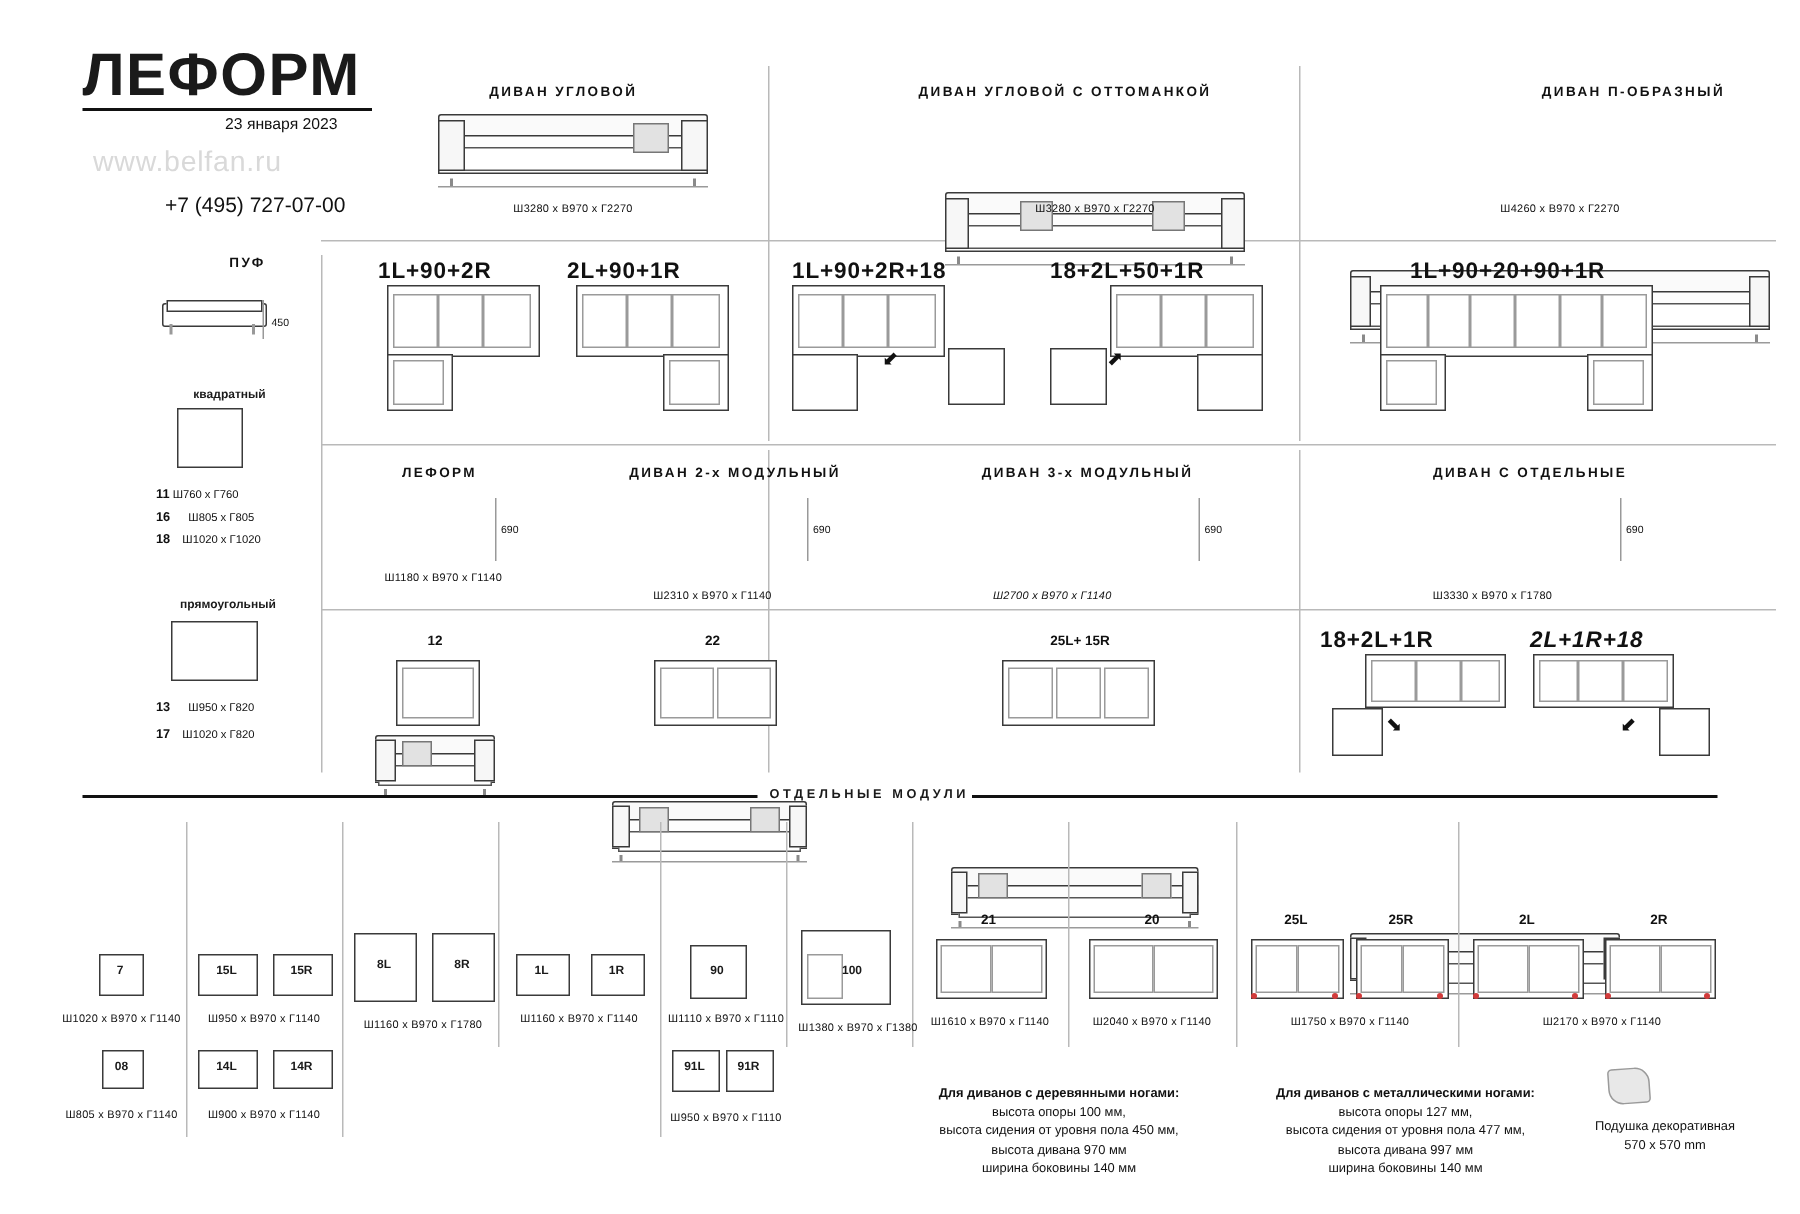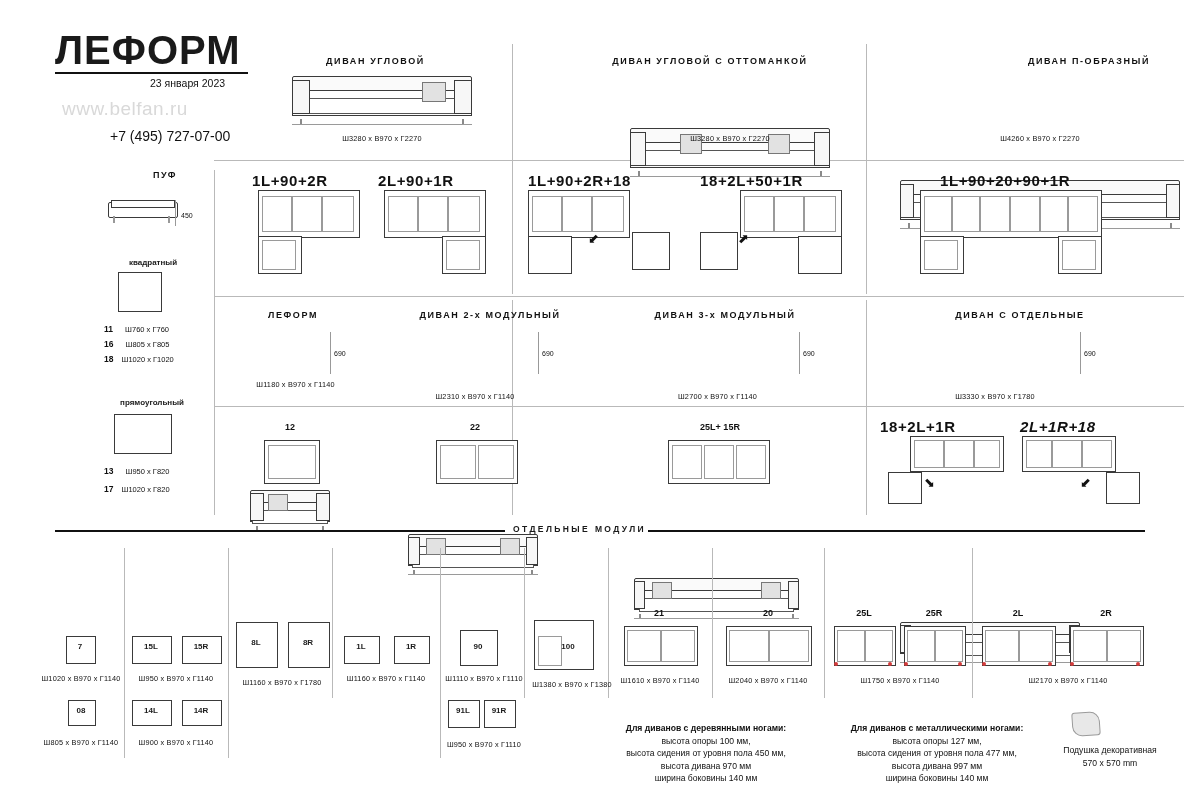--- a/index.html
+++ b/index.html
@@ -77,21 +77,21 @@
     <div class="abs" style="left:60px;top:20px;width:2px;height:7px;background:#999;"></div>
   </div>
   <div class="abs sm" style="left:181px;top:212px;">450</div>
   <div class="abs" style="left:175px;top:200px;width:1px;height:26px;background:#999;"></div>
 
   <div class="abs" style="left:108px;top:258px;width:90px;text-align:center;font-size:8px;font-weight:bold;">квадратный</div>
   <div class="plan" style="left:118px;top:272px;width:42px;height:38px;"></div>
 
   <div class="abs legendrow" style="left:104px;top:324px;">
     <span class="legendnum">11</span>
-    <span style="margin-left:10px;">Ш760 x Г760</span>
+    <span style="">Ш760 x Г760</span>
   </div>
   <div class="abs legendrow" style="left:104px;top:339px;">
     <span class="legendnum">16</span>
     <span style="margin-left:10px;">Ш805 x Г805</span>
   </div>
   <div class="abs legendrow" style="left:104px;top:354px;">
     <span class="legendnum">18</span>
     <span style="margin-left:6px;">Ш1020 x Г1020</span>
   </div>
 
@@ -257,21 +257,21 @@
     <div class="arm l" style="width:9px;"></div>
     <div class="arm r" style="width:9px;"></div>
     <div class="pillow" style="left:18px;top:8px;width:18px;height:15px;"></div>
     <div class="pillow" style="right:18px;top:8px;width:18px;height:15px;"></div>
     <div class="leg" style="left:5px;"></div>
     <div class="leg" style="right:5px;"></div>
     <div class="abs" style="left:0;top:44px;width:165px;height:1px;background:#9a9a9a;"></div>
   </div>
   <div class="abs sm" style="left:803px;top:350px;">690</div>
   <div class="abs" style="left:799px;top:332px;width:1px;height:42px;background:#999;"></div>
-  <div class="abs dim" style="left:630px;top:392px;width:175px;">Ш2700 x В970 x Г1140</div>
+  <div class="abs dim" style="left:614px;top:392px;width:175px;font-style:italic;">Ш2700 x В970 x Г1140</div>
   <div class="abs num" style="left:640px;top:422px;width:160px;">25L+ 15R</div>
   <div class="abs" style="left:668px;top:440px;width:100px;height:42px;">
     <div class="plan" style="left:0;top:0;width:100px;height:42px;"></div>
     <div class="seatline" style="left:4px;top:5px;width:28px;height:32px;"></div>
     <div class="seatline" style="left:36px;top:5px;width:28px;height:32px;"></div>
     <div class="seatline" style="left:68px;top:5px;width:28px;height:32px;"></div>
   </div>
 
   <div class="abs ttl" style="left:920px;top:310px;width:200px;">ДИВАН С ОТДЕЛЬНЫЕ</div>
   <div class="abs sofa" style="left:900px;top:330px;width:180px;height:44px;">

